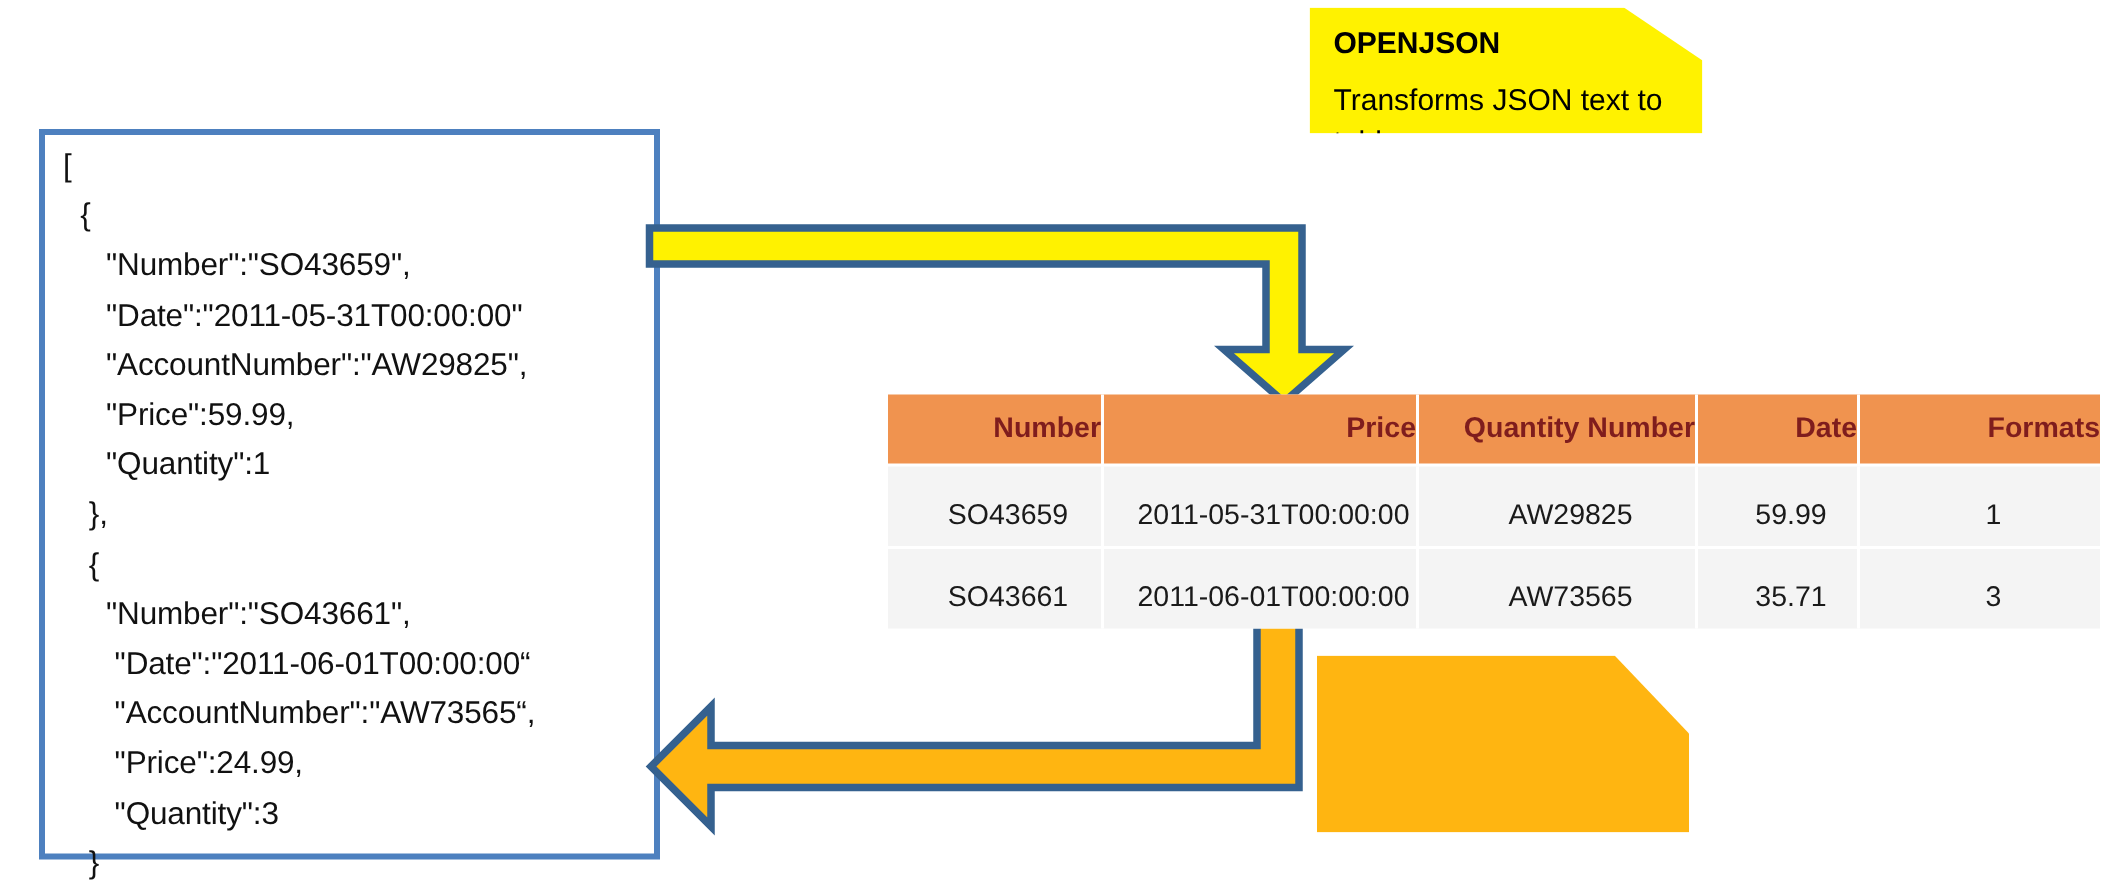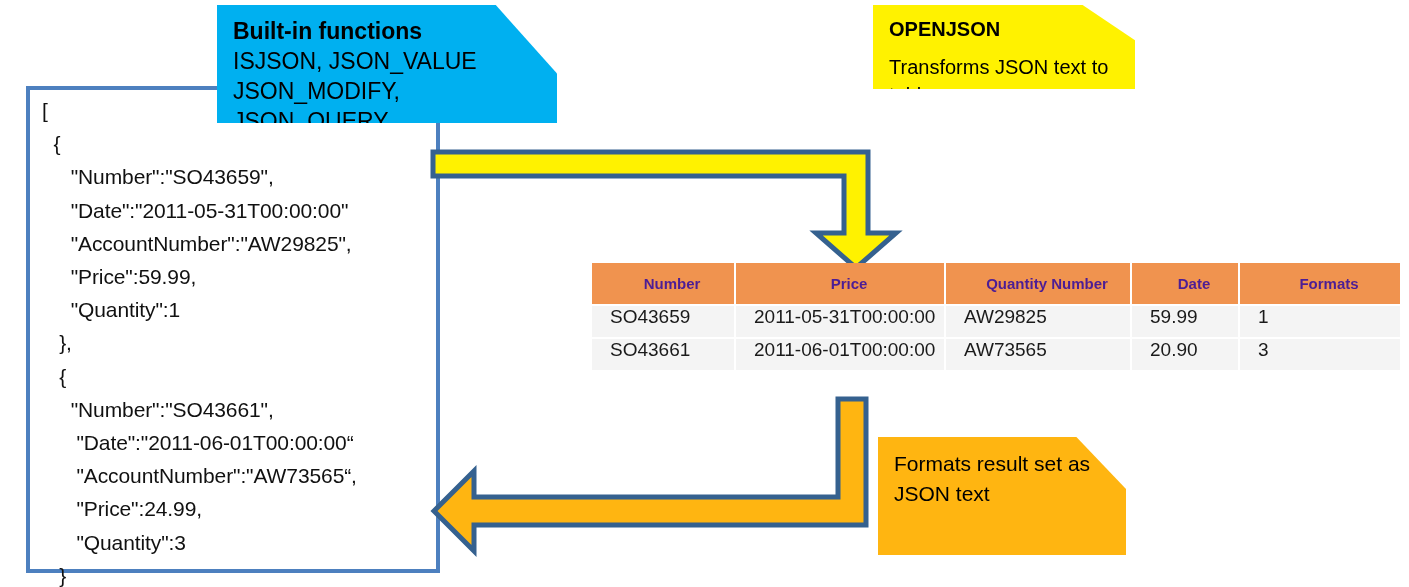--- a/index.html
+++ b/index.html
@@ -58,36 +58,36 @@
     left: 592px;
     top: 263px;
     width: 808px;
     z-index: 4;
     border-collapse: collapse;
     table-layout: fixed;
     background: #ffffff;
   }
   #result-table th {
     background: #F0934F;
-    color: #4c1d95;
+    color: #7f1d1d;
     font-weight: bold;
-    font-size: 15px;
-    text-align: center;
+    font-size: 19px;
+    text-align: right;
     padding: 12px 0 12px 18px;
     border-right: 2px solid #ffffff;
     height: 28px;
     box-sizing: border-box;
   }
   #result-table th:last-child { border-right: none; }
   #result-table td {
     background: #F4F4F4;
     color: #1a1a1a;
     font-size: 19px;
-    text-align: left;
-    padding: 0 0 9px 18px;
+    text-align: center;
+    padding: 22px 0 9px 18px;
     border-right: 2px solid #ffffff;
     border-top: 2px solid #ffffff;
     height: 26px;
     box-sizing: border-box;
   }
   #result-table td:last-child { border-right: none; }
   .col-number   { width: 143px; }
   .col-date     { width: 210px; }
   .col-account  { width: 186px; }
   .col-price    { width: 108px; }
@@ -211,34 +211,28 @@
         <td>SO43659</td>
         <td>2011-05-31T00:00:00</td>
         <td class="cell-account">AW29825</td>
         <td class="cell-price">59.99</td>
         <td class="cell-qty">1</td>
       </tr>
       <tr>
         <td>SO43661</td>
         <td>2011-06-01T00:00:00</td>
         <td class="cell-account">AW73565</td>
-        <td class="cell-price">20.90</td>
+        <td class="cell-price">35.71</td>
         <td class="cell-qty">3</td>
       </tr>
     </tbody>
   </table>
 
-  <div class="callout" id="callout-builtin">
-    <span class="c-title">Built-in functions</span>
-    <span class="c-body">ISJSON, JSON_VALUE
-JSON_MODIFY, JSON_QUERY</span>
-  </div>
 
   <div class="callout" id="callout-openjson">
     <span class="c-title">OPENJSON</span>
     <span class="c-body">Transforms JSON text to table</span>
   </div>
 
   <div class="callout" id="callout-forjson">
-    <span class="c-body">Formats result set as JSON text</span>
   </div>
 
 </div>
 
 </body></html>

